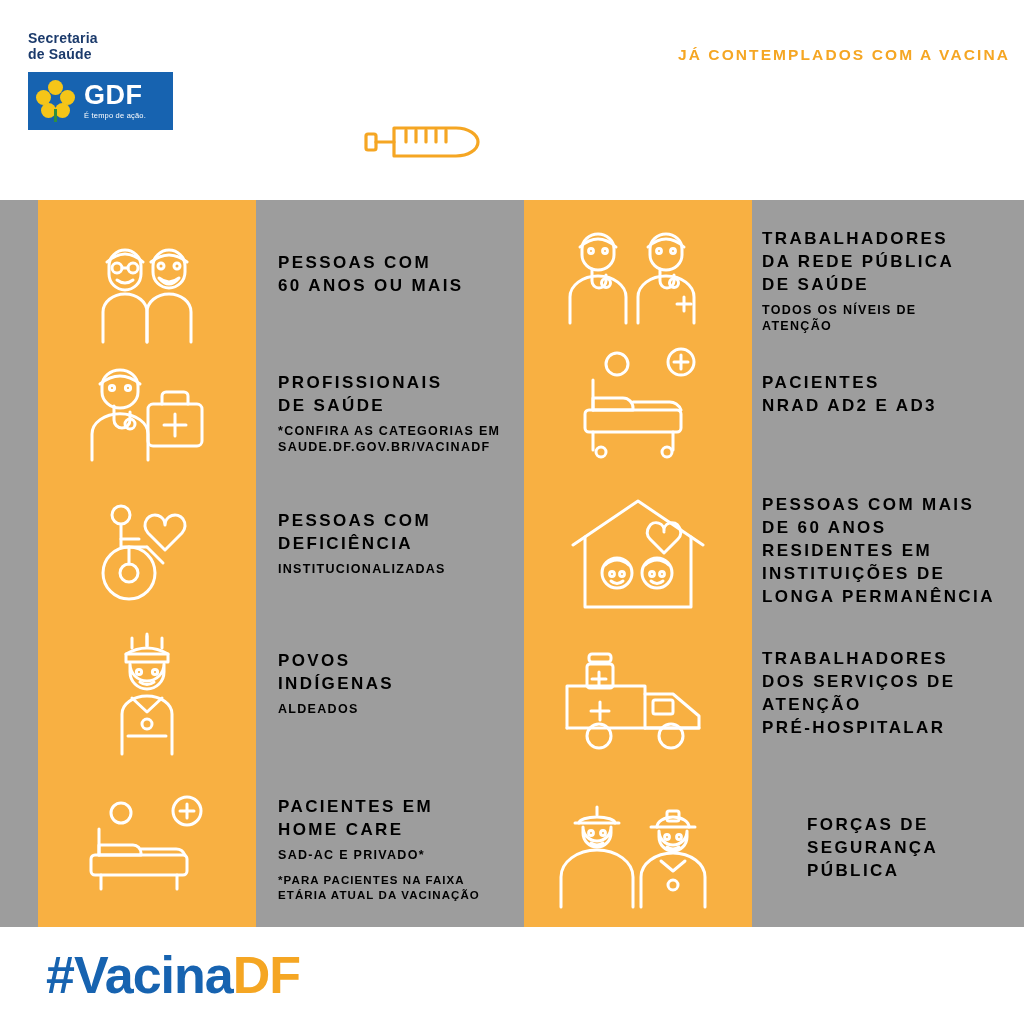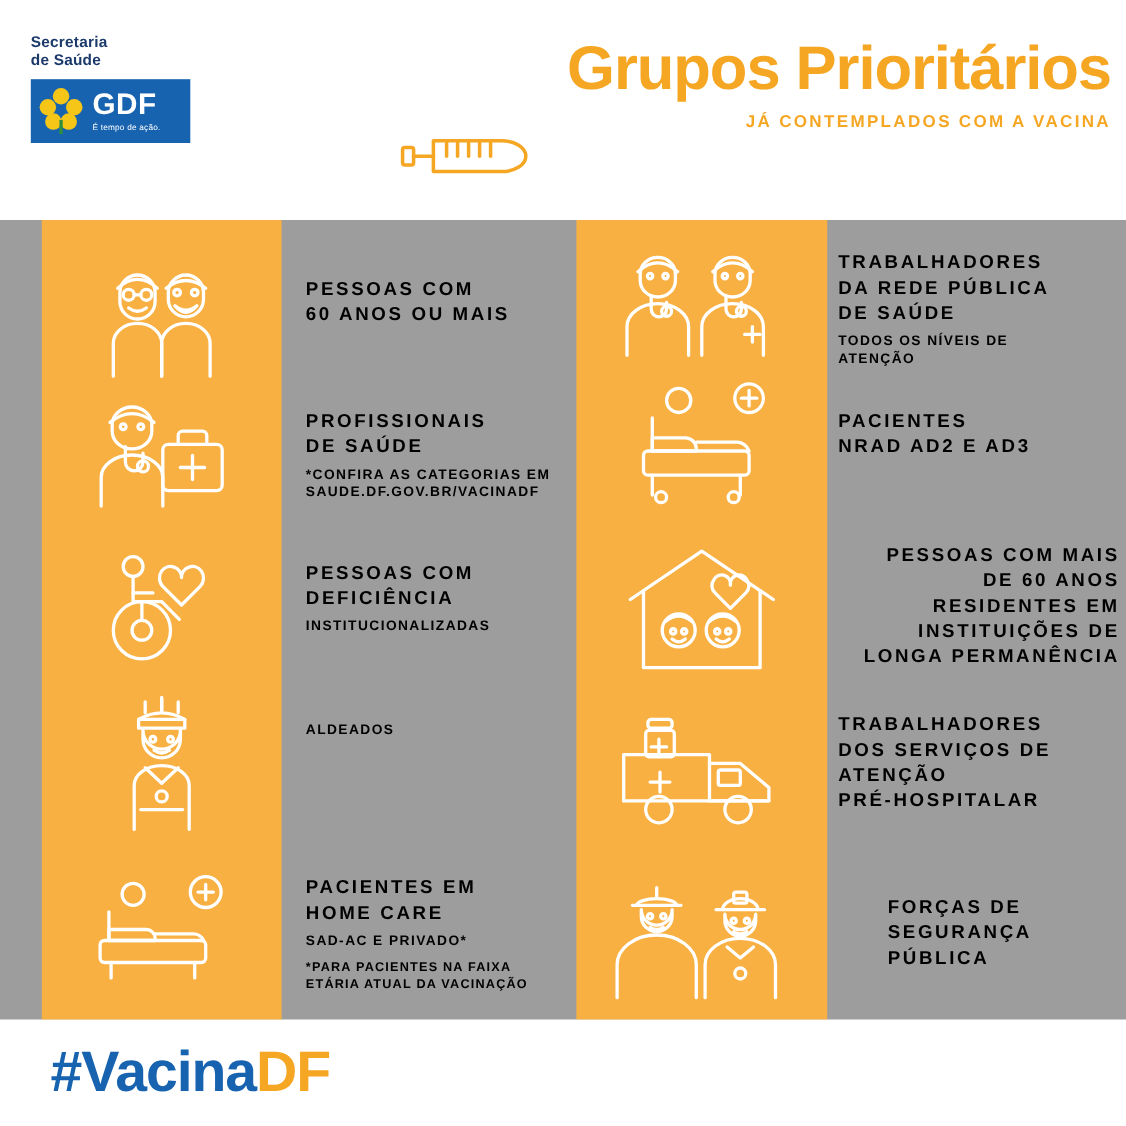--- a/index.html
+++ b/index.html
@@ -109,21 +109,20 @@
             <span class="stem"></span>
         </div>
         <div class="gdf-text">
           <div class="gdf-main">GDF</div>
           <div class="gdf-sub">É tempo de ação.</div>
         </div>
       </div>
     </div>
 
     <div class="title-wrap">
-      <div class="title">Grupos Prioritários</div>
       <div class="subtitle">JÁ CONTEMPLADOS COM A VACINA</div>
     </div>
 
     <div class="vaccine-icon">
       <svg width="150" height="50" viewBox="0 0 150 50">
         <g fill="none" stroke="#f5a623" stroke-width="3.2" stroke-linecap="round" stroke-linejoin="round">
           <rect x="6" y="16" width="10" height="16" rx="2"></rect>
           <line x1="16" y1="24" x2="34" y2="24"></line>
           <path d="M34 10 h62 a22 14 0 0 1 22 14 a22 14 0 0 1 -22 14 h-62 z"></path>
           <line x1="46" y1="12" x2="46" y2="24"></line>
@@ -224,20 +223,22 @@
               <circle cx="63" cy="40" r="2.6"></circle>
             <path d="M48 50 q7 5 14 0"></path>
             <path d="M30 122 v-40 a25 18 0 0 1 50 0 v40"></path>
             <path d="M40 66 l15 14 l15 -14"></path>
             <circle cx="55" cy="92" r="5"></circle>
             <path d="M36 104 h38"></path>
           </g>
         </svg>
       </div>
       <div class="left-text" style="top:450px;">
+        <div class="g-title" style="white-space:pre-line;">POVOS
+INDÍGENAS</div>
         <div class="g-sub" style="white-space:pre-line;">ALDEADOS</div>
       </div>
 
       <div class="left-icon" style="top:580px; height:130px;">
         <svg width="140" height="120" viewBox="0 0 140 120">
           <g fill="none" stroke="#ffffff" stroke-width="3" stroke-linecap="round" stroke-linejoin="round">
             <circle cx="44" cy="28" r="10"></circle>
             <path d="M22 60 h34 a8 8 0 0 1 8 8 v2 h-42z"></path>
             <path d="M22 44 v26"></path>
             <rect x="14" y="70" width="96" height="20" rx="4"></rect>
@@ -323,21 +324,21 @@
               <circle cx="59" cy="81" r="2.4"></circle>
             <path d="M48 88 q6 5 12 0"></path>
             <circle cx="94" cy="80" r="15"></circle>
             <path d="M82 72 q12 -10 24 0"></path>
             <circle cx="89" cy="81" r="2.4"></circle>
               <circle cx="99" cy="81" r="2.4"></circle>
             <path d="M88 88 q6 5 12 0"></path>
           </g>
         </svg>
       </div>
-      <div class="right-text" style="top:294px;text-align:right;">
+      <div class="right-text" style="top:294px;">
         <div class="g-title" style="white-space:pre-line;">PESSOAS COM MAIS
 DE 60 ANOS
 RESIDENTES EM
 INSTITUIÇÕES DE
 LONGA PERMANÊNCIA</div>
       </div>
 
       <div class="right-icon" style="top:440px; height:130px;">
         <svg width="170" height="110" viewBox="0 0 170 110">
           <g fill="none" stroke="#ffffff" stroke-width="3" stroke-linecap="round" stroke-linejoin="round">

